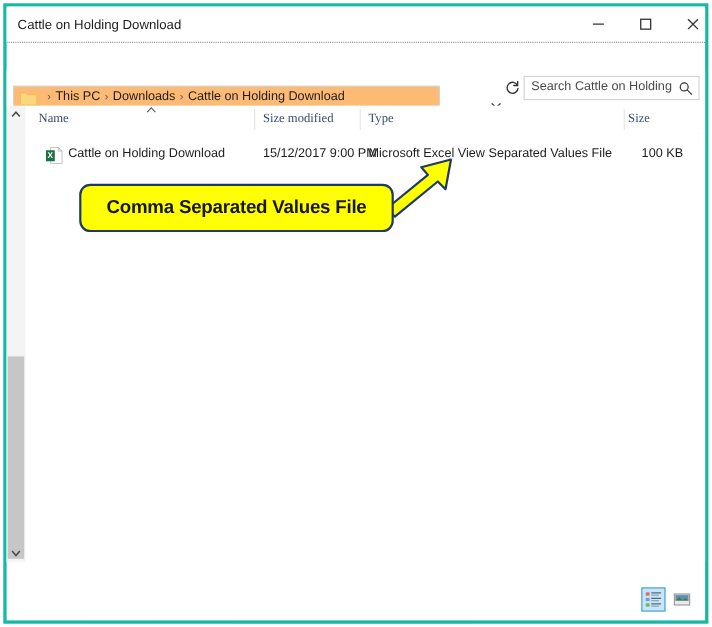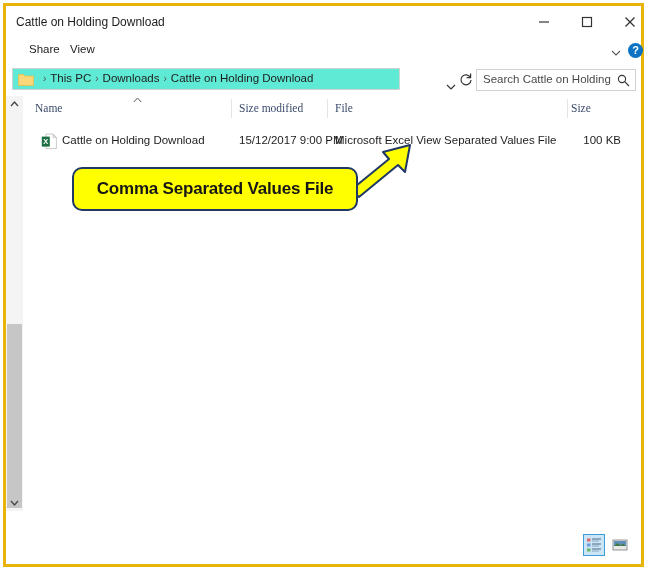--- a/index.html
+++ b/index.html
@@ -16,21 +16,21 @@
   }
 
   
   #window-frame {
     position: absolute;
     left: 3px;
     top: 3px;
     width: 641px;
     height: 564px;
     box-sizing: border-box;
-    border: 3px solid #eab308;
+    border: 3px solid #14b8a6;
     background: #ffffff;
   }
   #frame-shadow {
     position: absolute;
     left: 6px;
     top: 563px;
     width: 637px;
     height: 4px;
     background: linear-gradient(to right, #cfe0cf, #79a879 45%, #b9d0b9);
     opacity: .85;
@@ -110,26 +110,26 @@
   #address-bar {
     position: absolute;
     left: 0; top: 58px;
     right: 0;
     height: 32px;
     background: #ffffff;
   }
   #addr-box {
     position: absolute;
     left: 6px;
-    top: 4px;
+    top: 14px;
     width: 388px;
     height: 22px;
     box-sizing: border-box;
     border: 1px solid #d2d2d2;
-    background: #5eead4;
+    background: #fdba74;
   }
   #folder-icon {
     position: absolute;
     left: 5px;
     top: 4px;
     width: 16px;
     height: 13px;
   }
   #breadcrumb {
     position: absolute;
@@ -374,31 +374,20 @@
       </svg>
     </div>
     <div class="win-btn" id="btn-close">
       <svg width="12" height="12" viewBox="0 0 12 12">
         <line x1="1.5" y1="1.5" x2="10.5" y2="10.5" stroke="#333" stroke-width="1.2"></line>
         <line x1="10.5" y1="1.5" x2="1.5" y2="10.5" stroke="#333" stroke-width="1.2"></line>
       </svg>
     </div>
   </div>
 
-  <div id="ribbon-bar">
-    <div class="ribbon-tab" id="tab-share">Share</div>
-    <div class="ribbon-tab" id="tab-view">View</div>
-
-    <div id="ribbon-expand">
-      <svg width="12" height="12" viewBox="0 0 12 12">
-        <polyline points="2,4 6,8 10,4" fill="none" stroke="#5a5a5a" stroke-width="1.1"></polyline>
-      </svg>
-    </div>
-    <div id="help-icon">?</div>
-  </div>
 
   <div id="address-bar">
     <div id="addr-box">
       <svg id="folder-icon" viewBox="0 0 16 13">
         <path d="M0.5 1.5 h5.2 l1.2 1.6 h8.6 v9.4 h-15 z" fill="#fcd77a" stroke="#e8bd4e" stroke-width="0.8"></path>
       </svg>
 
       <div id="breadcrumb">
         <span class="sep">›</span><span class="crumb">This PC</span><span class="sep">›</span><span class="crumb">Downloads</span><span class="sep">›</span><span class="crumb">Cattle on Holding Download</span>
       </div>
@@ -436,21 +425,21 @@
     <div class="scroll-arrow" id="scroll-down">
       <svg width="17" height="17" viewBox="0 0 17 17">
         <polyline points="5,7 8.5,11 12,7" fill="none" stroke="#4a4a4a" stroke-width="1.4"></polyline>
       </svg>
     </div>
   </div>
 
   <div id="column-header">
     <div class="col-head" id="col-name">Name</div>
     <div class="col-head" id="col-date">Size modified</div>
-    <div class="col-head" id="col-type">File</div>
+    <div class="col-head" id="col-type">Type</div>
     <div class="col-head" id="col-size">Size</div>
 
     <div class="col-div" style="left:208px"></div>
     <div class="col-div" style="left:304px"></div>
     <div class="col-div" style="left:544px"></div>
 
     <svg id="sort-caret" viewBox="0 0 9 6">
       <polyline points="0.8,5 4.5,1 8.2,5" fill="none" stroke="#5a5a5a" stroke-width="1"></polyline>
     </svg>
   </div>

